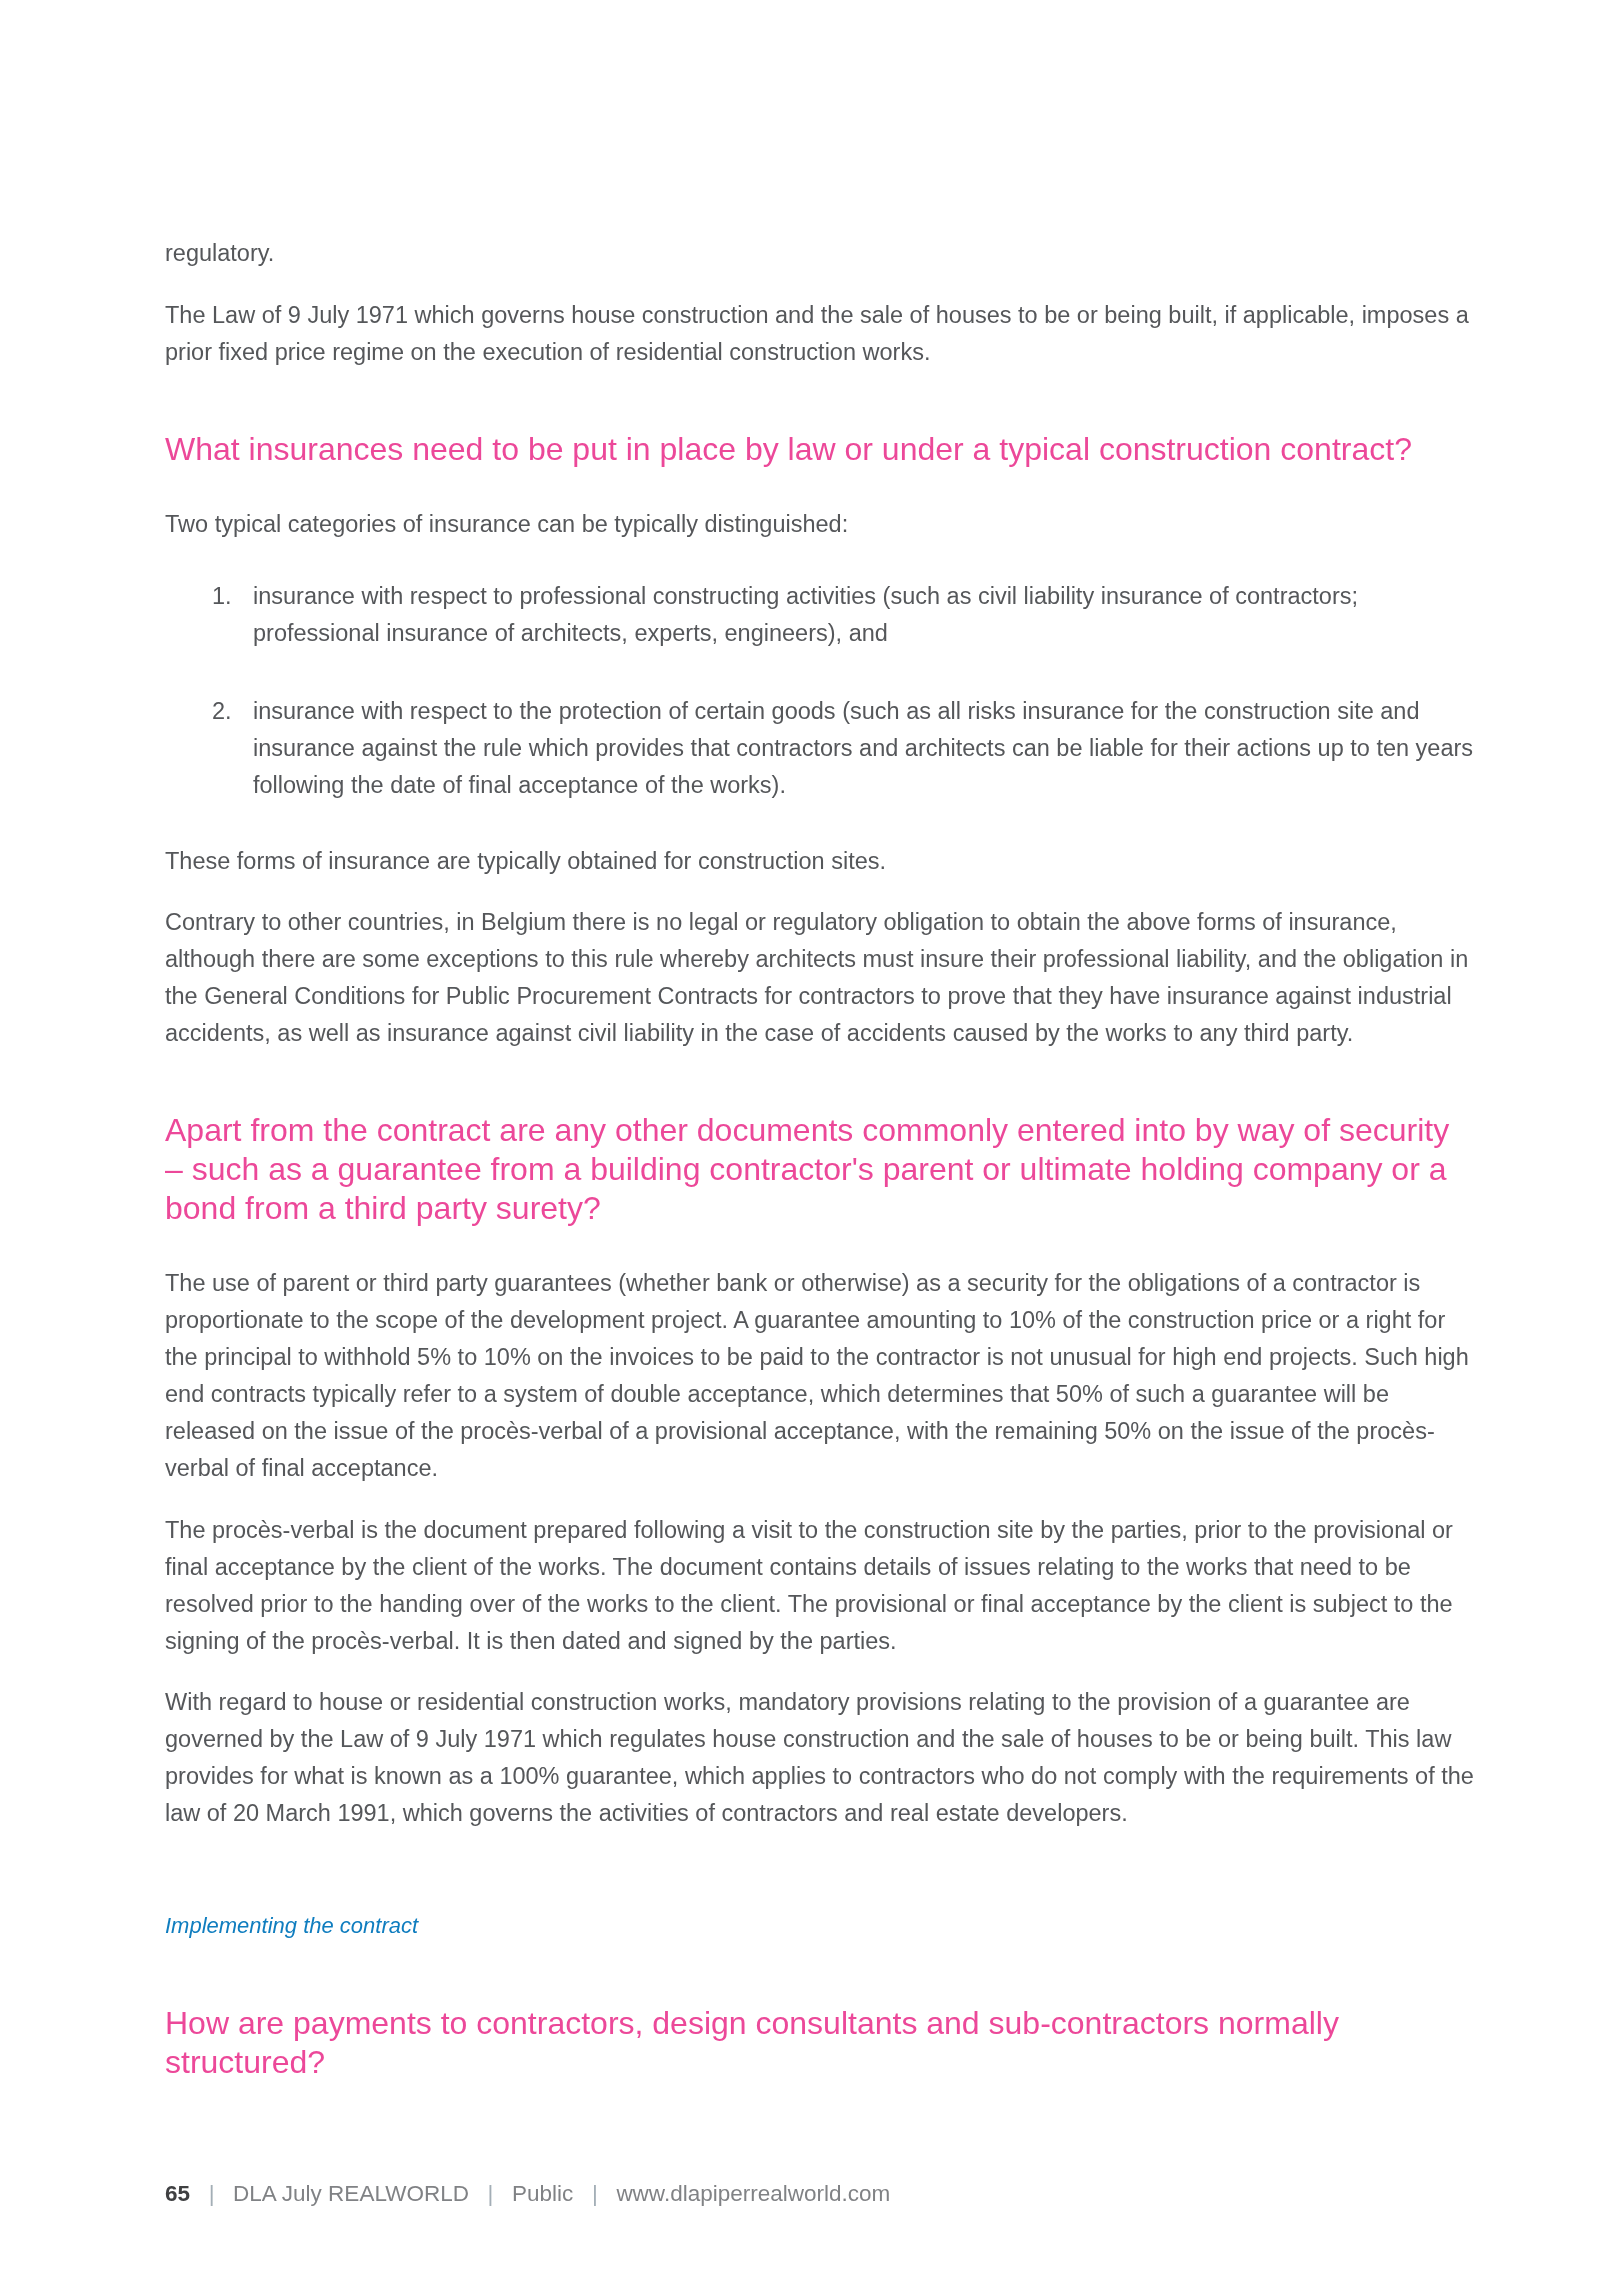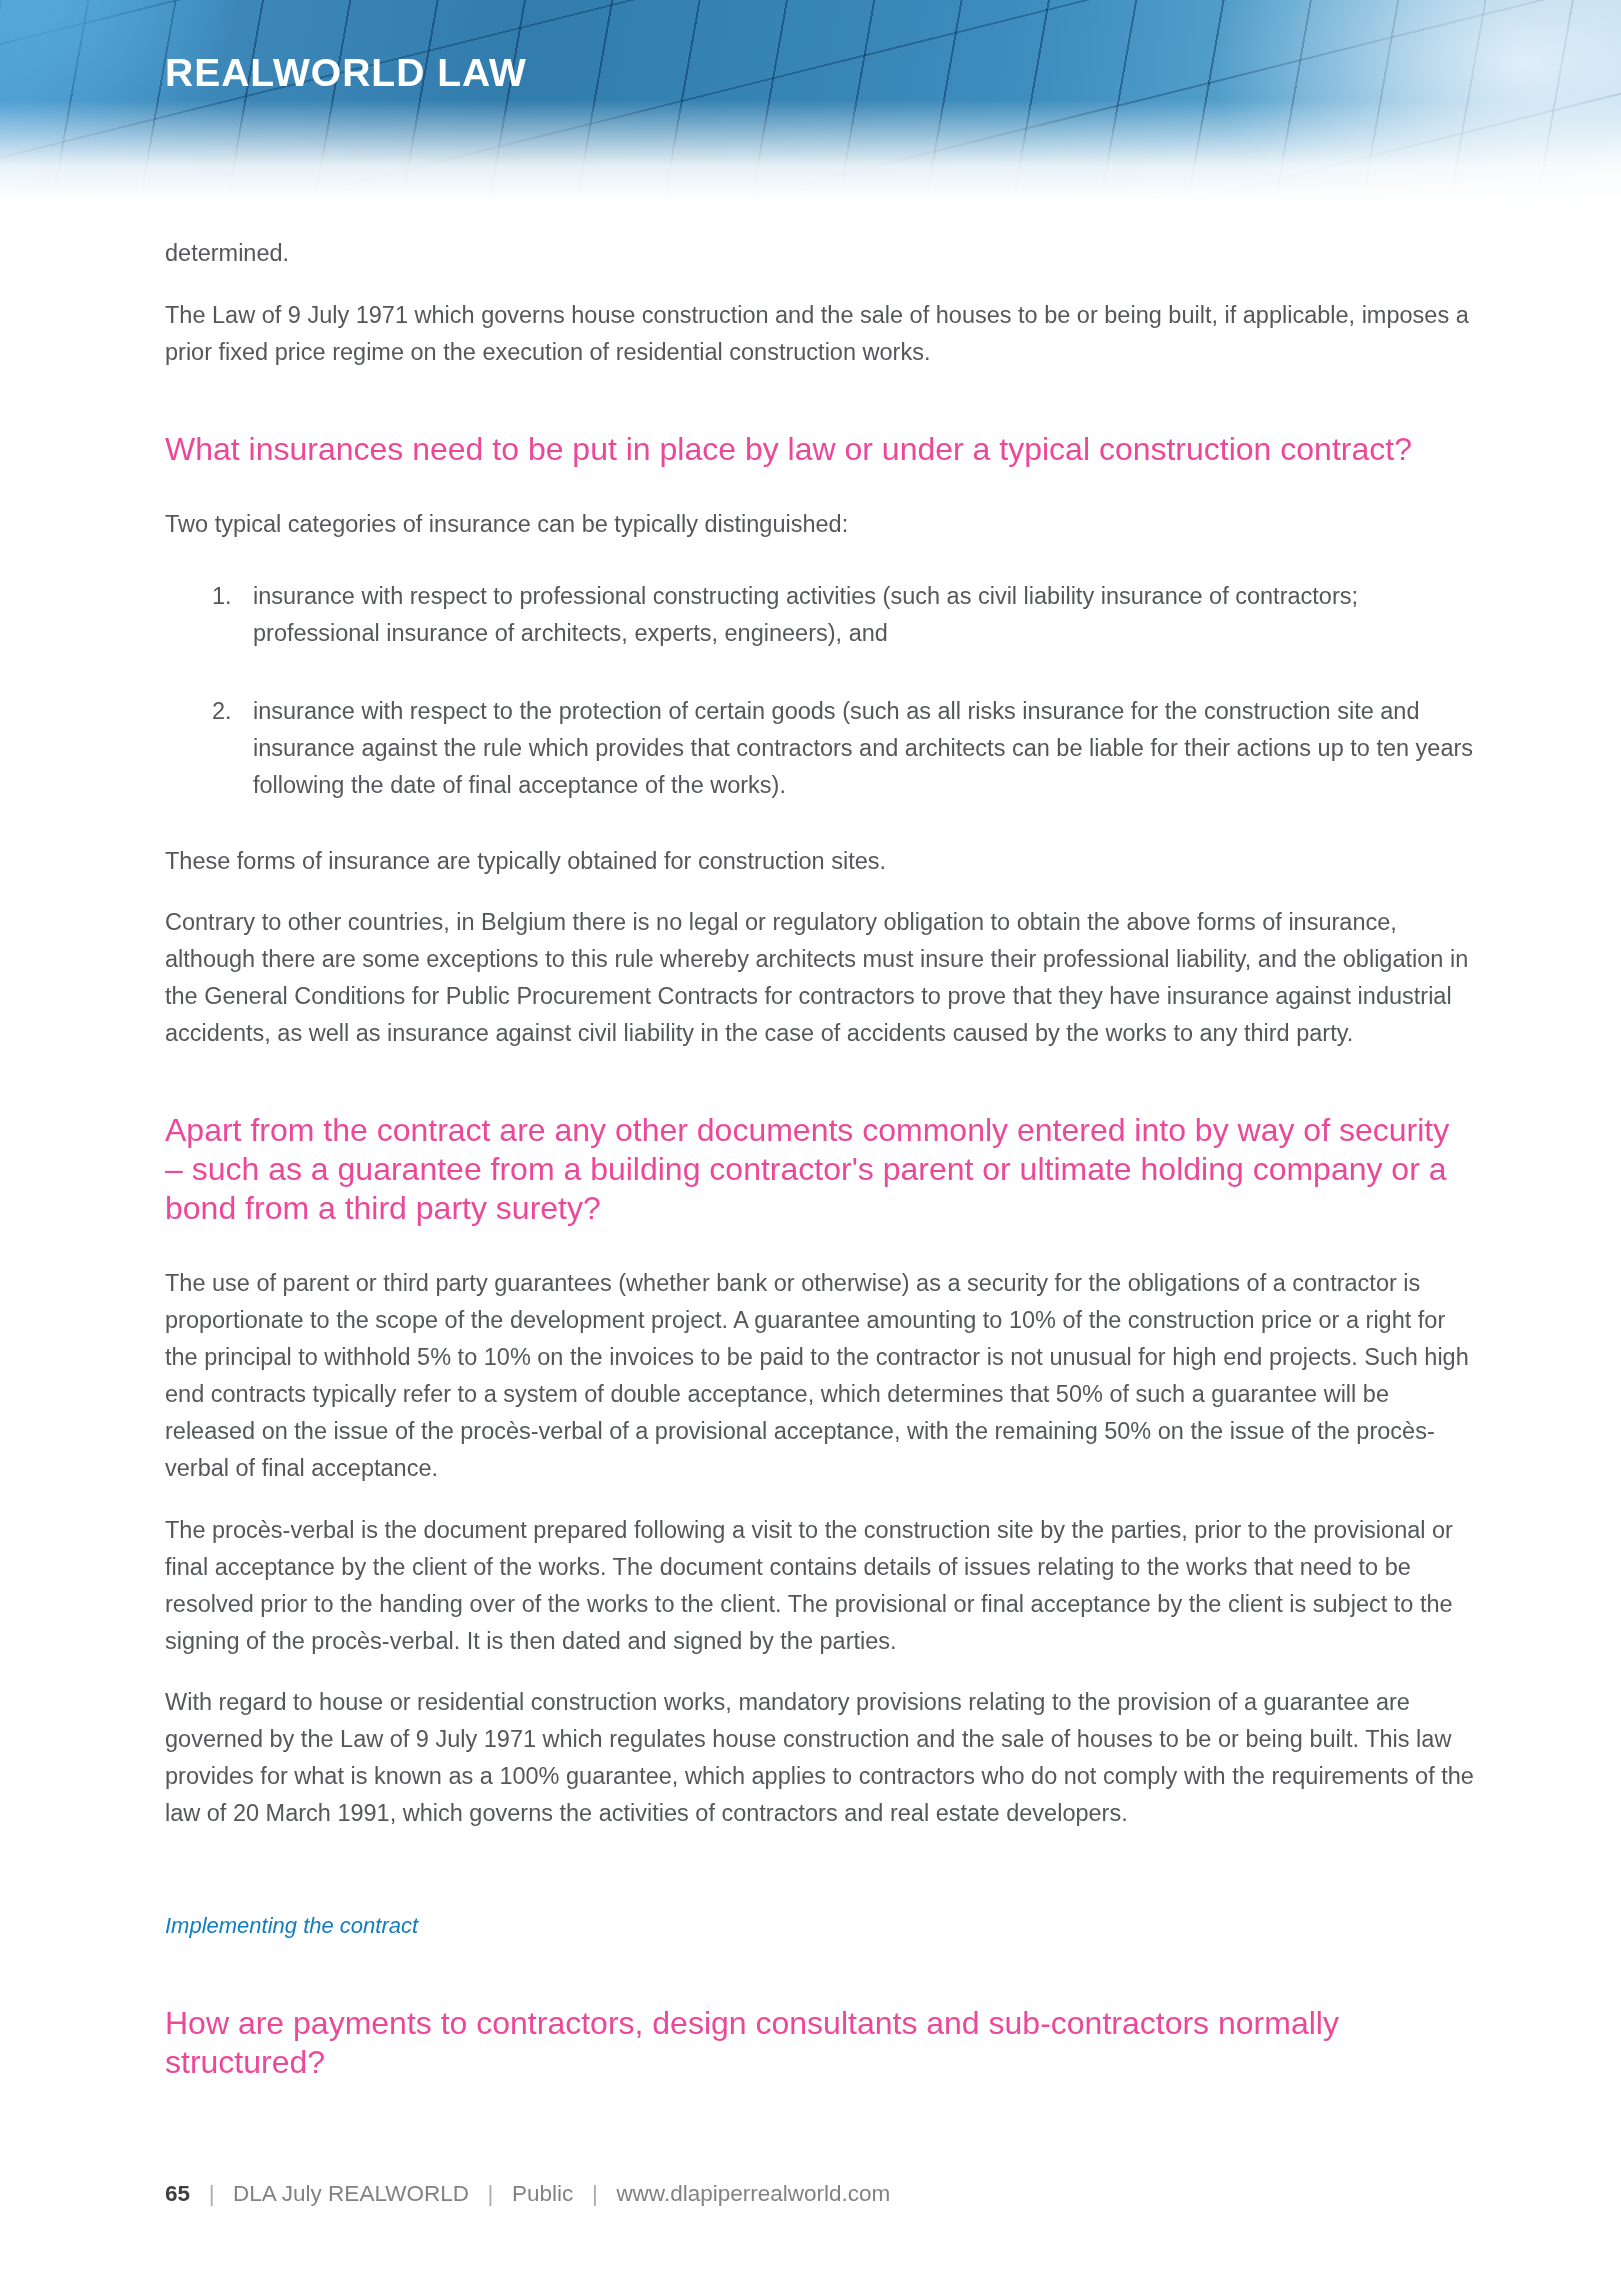--- a/index.html
+++ b/index.html
@@ -102,28 +102,24 @@
     color:#a3aeb6;
     margin:0 18.6px;
     font-weight:normal;
   }
 </style>
 </head>
 <body>
 
 <div class="page">
 
-  <header class="banner">
-    <div class="banner-photo"></div>
-    <h1 class="banner-title">REALWORLD LAW</h1>
-  </header>
 
   <main class="content">
 
-    <p>determined.</p>
+    <p>regulatory.</p>
 
     <p>The Law of 9 July 1971 which governs house construction and the sale of houses to be or being built, if applicable, imposes a prior fixed price regime on the execution of residential construction works.</p>
 
     <h2 class="question">What insurances need to be put in place by law or under a typical construction contract?</h2>
 
     <p>Two typical categories of insurance can be typically distinguished:</p>
 
     <div class="num-list">
       <div class="num-item">
         <span class="num">1.</span>

